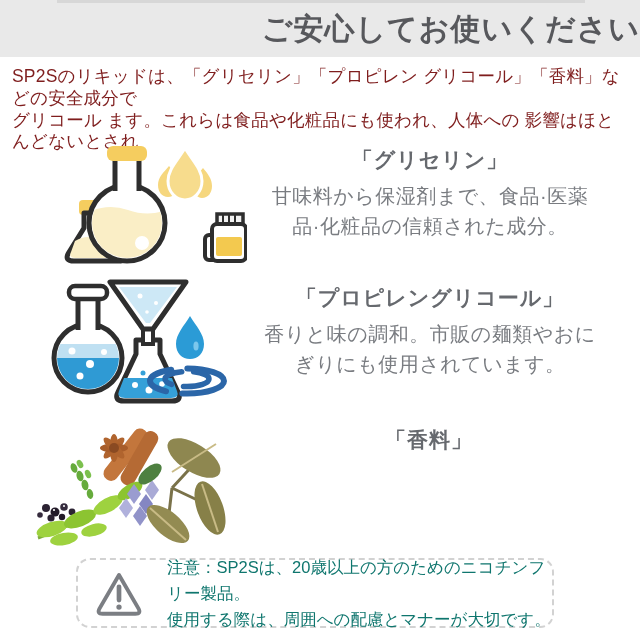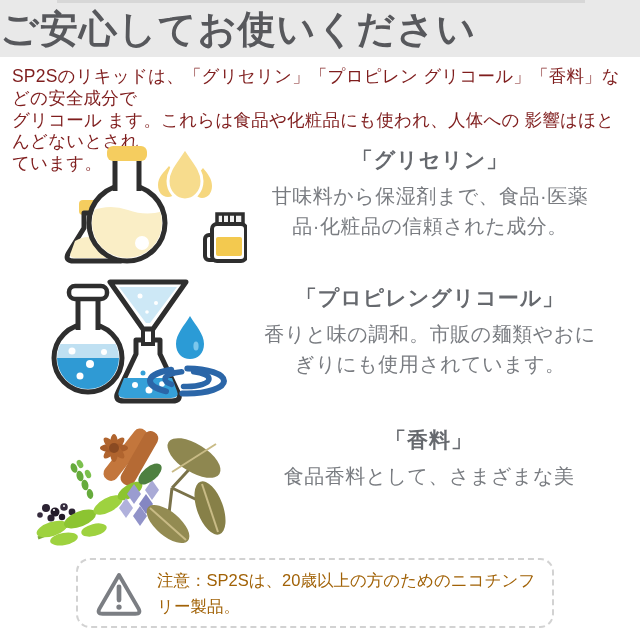--- a/index.html
+++ b/index.html
@@ -1,21 +1,21 @@
 <!DOCTYPE html>
 <html><head>
 <meta charset="utf-8">
 <style>
   html,body{margin:0;padding:0;background:#fff;}
   .page{position:relative;width:640px;height:640px;background:#ffffff;
         font-family:"Liberation Sans",sans-serif;overflow:hidden;}
 
   
   .banner{position:absolute;top:0;left:0;width:640px;height:57px;background:#e9e9e9;}
-  .banner-title{width:100%;text-align:left;line-height:58px;font-size:38px;
+  .banner-title{width:100%;text-align:right;line-height:58px;font-size:30px;
         font-weight:700;color:#57585c;letter-spacing:1px;}
   .top-strip{position:absolute;top:0;left:57px;width:528px;height:3px;background:#d7d7d7;}
 
   
   .intro{position:absolute;top:66px;left:12px;width:620px;font-size:17.5px;
         line-height:21.8px;color:#7f1d1d;letter-spacing:0.2px;}
 
   
   .section{position:absolute;left:0;width:640px;}
   .sec-icon{position:absolute;}
@@ -33,36 +33,35 @@
 
   #sec-2{top:412px;height:138px;padding-left:48px;}
   #sec-2 .sec-icon{left:22px;top:4px;}
   #sec-2 .sec-text{left:244px;top:14px;width:370px;}
 
   
   .notice{position:absolute;top:558px;left:76px;width:478px;height:70px;
         border:2px dashed #d2d2d2;border-radius:14px;display:flex;align-items:center;
         box-sizing:border-box;background:#fff;}
   .notice-icon{margin-left:16px;flex:0 0 auto;display:flex;}
-  .notice-text{margin-left:13px;font-size:16.5px;line-height:26px;color:#a16207;}
+  .notice-text{margin-left:23px;font-size:16.5px;line-height:26px;color:#0f766e;}
 </style>
 </head>
 <body>
 
 <div class="page">
 
   <div class="banner">
     <div class="banner-title">ご安心してお使いください</div>
   </div>
   <div class="top-strip"></div>
 
   <div class="intro">
     <div>SP2Sのリキッドは、「グリセリン」「プロピレン グリコール」「香料」などの安全成分で</div>
     <div>グリコール ます。これらは食品や化粧品にも使われ、人体への 影響はほとんどないとされ</div>
-    <div>ています。</div>
   </div>
 
   <div class="section" id="sec-0">
     <div class="sec-icon">
       <svg width="185" height="120" viewBox="0 0 185 120">
 
         <g>
           <path d="M107 22 C112 28 117 34 117 41 C117 48 112 53 106 53 C100 53 96 48 96 41 C96 33 102 28 107 22 Z" fill="#f6d77e"></path>
           <path d="M141 24 C146 30 150 35 150 42 C150 49 146 54 140 54 C135 54 131 49 131 42 C131 35 136 30 141 24 Z" fill="#f6d77e"></path>
           <path d="M123 4 C130 16 140 25 140 37 C140 48 132 56 123 56 C114 56 106 48 106 37 C106 25 116 16 123 4 Z" fill="#f7dc8d" stroke="#ffffff" stroke-width="3"></path>
@@ -228,30 +227,30 @@
           <ellipse cx="188" cy="92" rx="28" ry="13" fill="#878048" transform="rotate(70 188 92)"></ellipse>
           <line x1="180" y1="68" x2="196" y2="116" stroke="#c9bb86" stroke-width="2"></line>
           <ellipse cx="146" cy="108" rx="26" ry="12" fill="#938b52" transform="rotate(40 146 108)"></ellipse>
           <line x1="128" y1="92" x2="164" y2="124" stroke="#c9bb86" stroke-width="2"></line>
           <ellipse cx="128" cy="58" rx="14" ry="7" fill="#4e8040" transform="rotate(-40 128 58)"></ellipse>
         </g>
       </svg>
     </div>
     <div class="sec-text">
       <div class="sec-title">「香料」</div>
-      <div class="sec-line">食品香料として、さまざまな美</div>
     </div>
   </div>
 
   <div class="notice">
     <div class="notice-icon">
       <svg width="50" height="46" viewBox="0 0 64 58">
         <path d="M32 6 L57 49 Q60.5 55.5 53 55.5 L11 55.5 Q3.5 55.5 7 49 Z" fill="none" stroke="#7b7e83" stroke-width="5" stroke-linejoin="round"></path>
         <line x1="32" y1="21" x2="32" y2="38" stroke="#7b7e83" stroke-width="6" stroke-linecap="round"></line>
         <circle cx="32" cy="47" r="3.4" fill="#7b7e83"></circle>
       </svg>
     </div>
     <div class="notice-text">
       <div>注意：SP2Sは、20歳以上の方のためのニコチンフリー製品。</div>
+      <div>使用する際は、周囲への配慮とマナーが大切です。</div>
     </div>
   </div>
 
 </div>
 
 </body></html>

